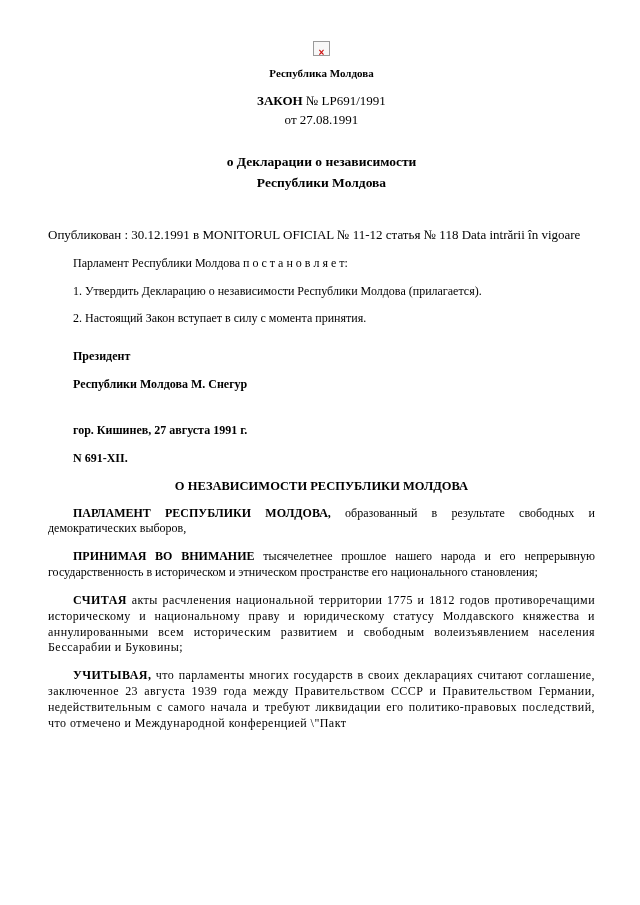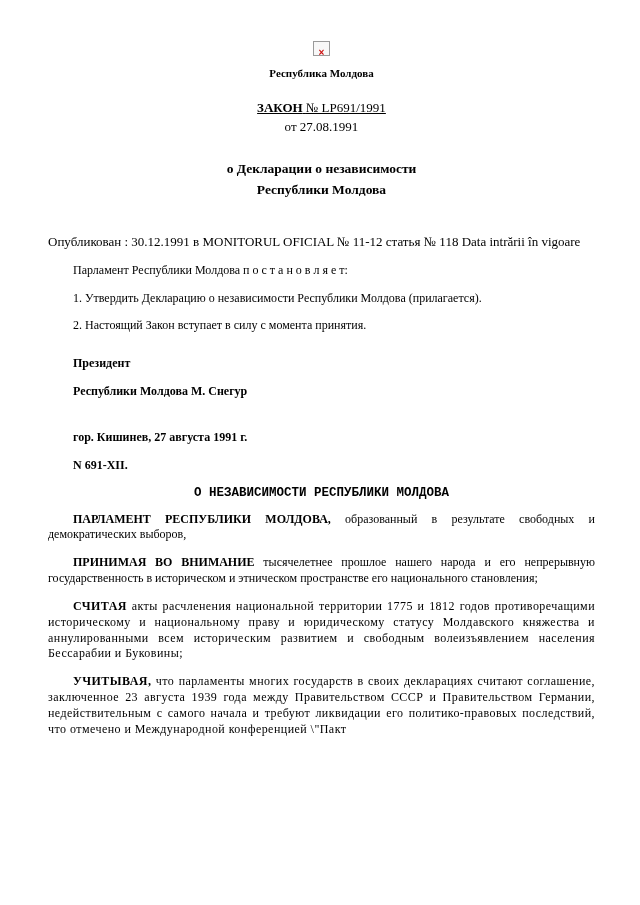--- a/index.html
+++ b/index.html
@@ -31,21 +31,21 @@
     text-align: center;
     vertical-align: middle;
   }
   .broken-img .x {
     color: #cc1111;
     font: bold 10px/13px "Liberation Sans", sans-serif;
   }
 
   .country     { margin-top: 11px; font-size: 11px; font-weight: bold; }
   .institution { margin-top: 13px; font-size: 15px; letter-spacing: 0.5px; }
-  .law-line    { margin-top: 21px; font-size: 13px; text-decoration: underline; }
+  .law-line    { margin-top: 14px; font-size: 13px; }
   .law-date    { margin-top: 3px;  font-size: 13px; }
   .doc-title   { margin-top: 24px; font-size: 13.5px; font-weight: bold; line-height: 1.55; }
 
   .published {
     margin-top: 33px;
     font-size: 13px;
     line-height: 1.3;
   }
 
   .para {
@@ -62,21 +62,20 @@
   .decl-h1 {
     margin-top: 26px;
     font-size: 13px;
     text-align: center;
   }
   .decl-h2 {
     margin-top: 12px;
     font-size: 12.5px;
     font-weight: bold;
     text-align: center;
-    font-family: Liberation Mono, monospace;
   }
 </style>
 </head>
 <body>
 
 <div class="page">
 
   <div class="broken-img-wrap">
     <span class="broken-img"><span class="x">×</span></span>
   </div>

